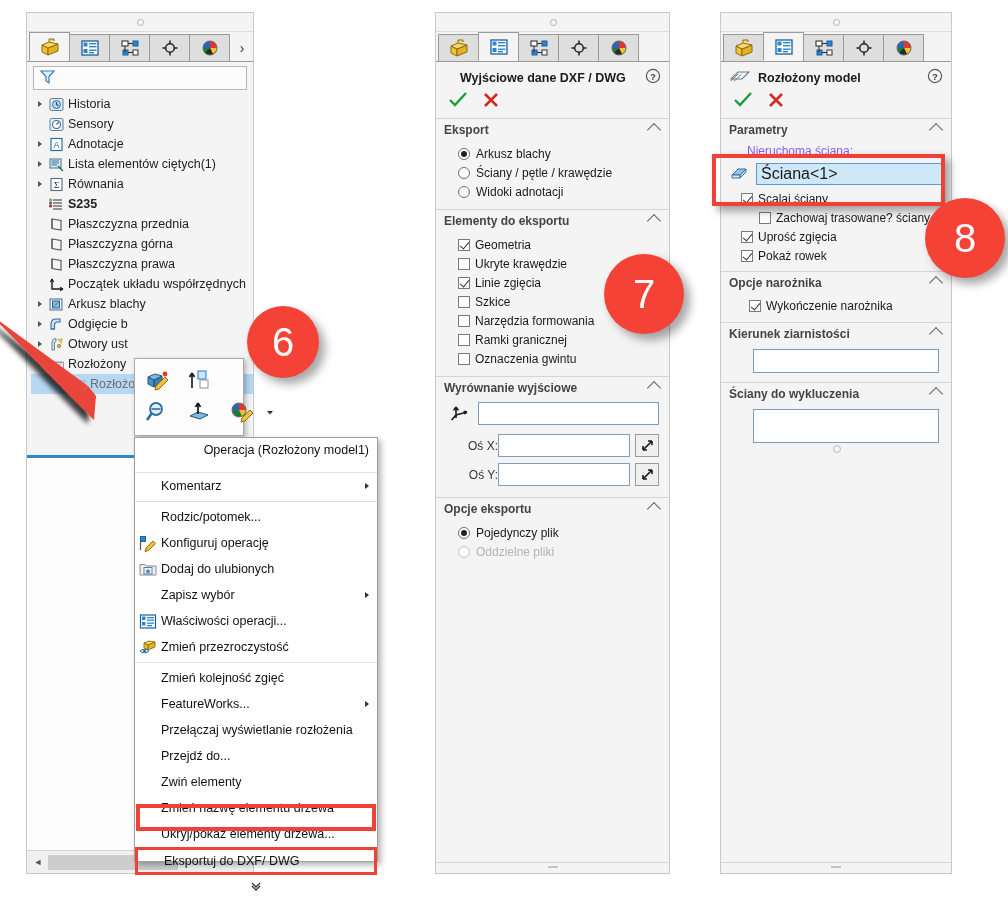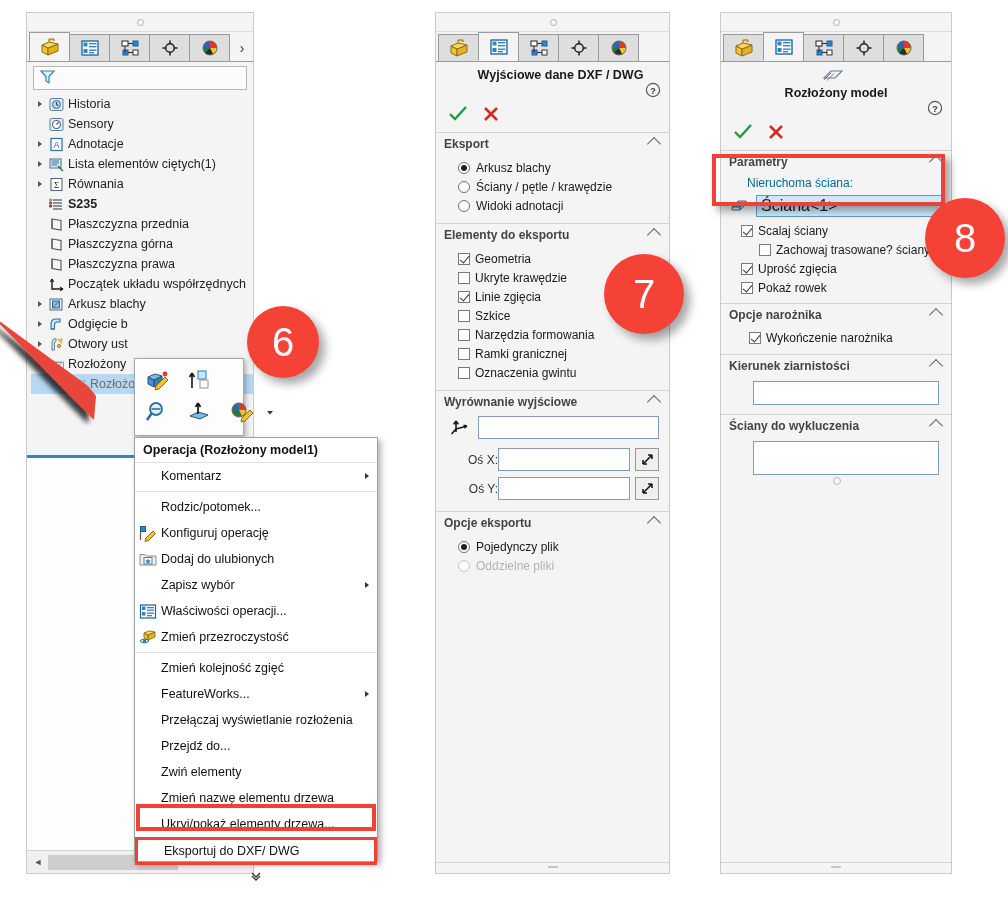--- a/index.html
+++ b/index.html
@@ -40,21 +40,21 @@
   .tw .caret-down{width:0;height:0;border-top:4px solid #555;border-left:3.5px solid transparent;border-right:3.5px solid transparent;}
   .ticon{width:18px;flex:0 0 18px;display:flex;align-items:center;justify-content:center;margin-right:3px;}
   .trow.sel{background:#b6d8f2;color:#6d6d6d;}
   .tree-blank{background:#fdfdfd;border-top:3px solid #2e86c9;}
 
   
   .sect{display:flex;align-items:center;justify-content:space-between;
         padding:4px 8px 3px 8px;font-weight:bold;font-size:12px;color:#444;
         border-top:1px solid #d4d4d4;background:#f4f4f4;}
   .sect .chev{width:9px;height:9px;border-left:1.6px solid #666;border-top:1.6px solid #666;transform:rotate(45deg);margin-right:2px;}
-  .pm-title{display:flex;align-items:center;padding:6px 8px 2px 8px;font-weight:bold;font-size:12.5px;color:#1a1a1a;flex-direction:column;}
+  .pm-title{display:flex;align-items:center;padding:6px 8px 2px 8px;font-weight:bold;font-size:12.5px;color:#1a1a1a;}
   .pm-title .help{margin-left:auto;}
   .pm-okcancel{display:flex;align-items:center;gap:14px;padding:2px 0 6px 12px;}
   .chk{display:flex;align-items:center;font-size:12px;color:#1a1a1a;height:19px;}
   .box{width:12px;height:12px;border:1px solid #7a7a7a;background:#fff;margin-right:5px;
        display:inline-block;position:relative;flex:0 0 12px;box-sizing:border-box;}
   .box.on::after{content:"";position:absolute;left:3px;top:0px;width:4px;height:8px;
        border-right:1.6px solid #333;border-bottom:1.6px solid #333;transform:rotate(40deg);}
   .rad{width:12px;height:12px;border:1px solid #6f6f6f;border-radius:50%;background:#fff;margin-right:6px;
        display:inline-block;position:relative;flex:0 0 12px;box-sizing:border-box;}
   .rad.on::after{content:"";position:absolute;left:2px;top:2px;width:6px;height:6px;border-radius:50%;background:#222;}
@@ -62,21 +62,21 @@
   .dis-txt{color:#b3b3b3;}
   .tbox{border:1px solid #7f9db9;background:#fff;height:22px;box-sizing:border-box;}
   .fieldrow{display:flex;align-items:center;padding:3px 10px 3px 14px;}
   .fieldlbl{width:38px;font-size:12px;color:#333;}
   .arrowbtn{width:24px;height:23px;border:1px solid #9a9a9a;background:#efefef;margin-left:5px;
             display:flex;align-items:center;justify-content:center;box-sizing:border-box;}
 
   
   .ctxmenu{position:absolute;background:#ffffff;border:1px solid #a0a0a0;
            box-shadow:3px 3px 6px rgba(0,0,0,.30);box-sizing:border-box;}
-  .ctxhdr{font-weight:bold;font-size:12.5px;padding:5px 8px 5px 8px;border-bottom:1px solid #e2e2e2;color:#111;}
+  .ctxhdr{font-weight:normal;font-size:12.5px;padding:5px 8px 15px 8px;border-bottom:1px solid #e2e2e2;color:#111;text-align:right;}
   .mi{display:flex;align-items:center;height:26px;font-size:12.5px;color:#111;padding-right:8px;position:relative;}
   .mi .mi-ico{width:26px;flex:0 0 26px;display:flex;align-items:center;justify-content:center;}
   .mi .mi-lbl{flex:1 1 auto;white-space:nowrap;}
   .mi .mi-sub{width:0;height:0;border-left:4px solid #333;border-top:3.5px solid transparent;border-bottom:3.5px solid transparent;}
   .mi-sep{height:1px;background:#e0e0e0;margin:2px 0;}
   .mi-hl{border:3px solid #ef4136;box-sizing:border-box;height:28px;}
   .ctxfoot{height:22px;display:flex;align-items:center;justify-content:center;font-size:13px;color:#333;}
 
   
   .minitb{position:absolute;background:#fdfdfd;border:1px solid #a9a9a9;box-shadow:2px 2px 5px rgba(0,0,0,.28);
@@ -762,21 +762,21 @@
           <path d="M3 3 L15 15 M15 3 L3 15" stroke="#d22c20" stroke-width="2.6"></path>
         </svg>
     </span>
   </div>
 
   <div class="sect">
     <span>Parametry</span>
     <span class="chev"></span>
   </div>
   <div style="padding:4px 8px 2px 8px;">
-    <div style="font-size:12px;color:#0369a1;padding-left:18px;margin-bottom:4px;">Nieruchoma ściana:</div>
+    <div style="font-size:12px;color:#8b5cf6;padding-left:18px;margin-bottom:4px;">Nieruchoma ściana:</div>
     <div style="display:flex;align-items:center;">
       <span style="margin-right:5px;">
         <svg width="22" height="20" viewBox="0 0 22 20">
             <path d="M3 13 L9 7 L17 7 L11 13 Z" fill="#8fc3e8" stroke="#3b6f99" stroke-width="1"></path>
             <path d="M3 13 L3 16 L11 16 L11 13 Z" fill="#dce9f3" stroke="#3b6f99" stroke-width="1"></path>
             <path d="M11 13 L17 7 L17 10 L11 16 Z" fill="#b9d4e8" stroke="#3b6f99" stroke-width="1"></path>
           </svg>
       </span>
       <div class="tbox" style="flex:1 1 auto;background:#cfe8f7;border:1px solid #5b9bd5;display:flex;align-items:center;padding-left:4px;">
         <span style="font-size:16px;color:#1a1a1a;">Ściana&lt;1&gt;</span>

